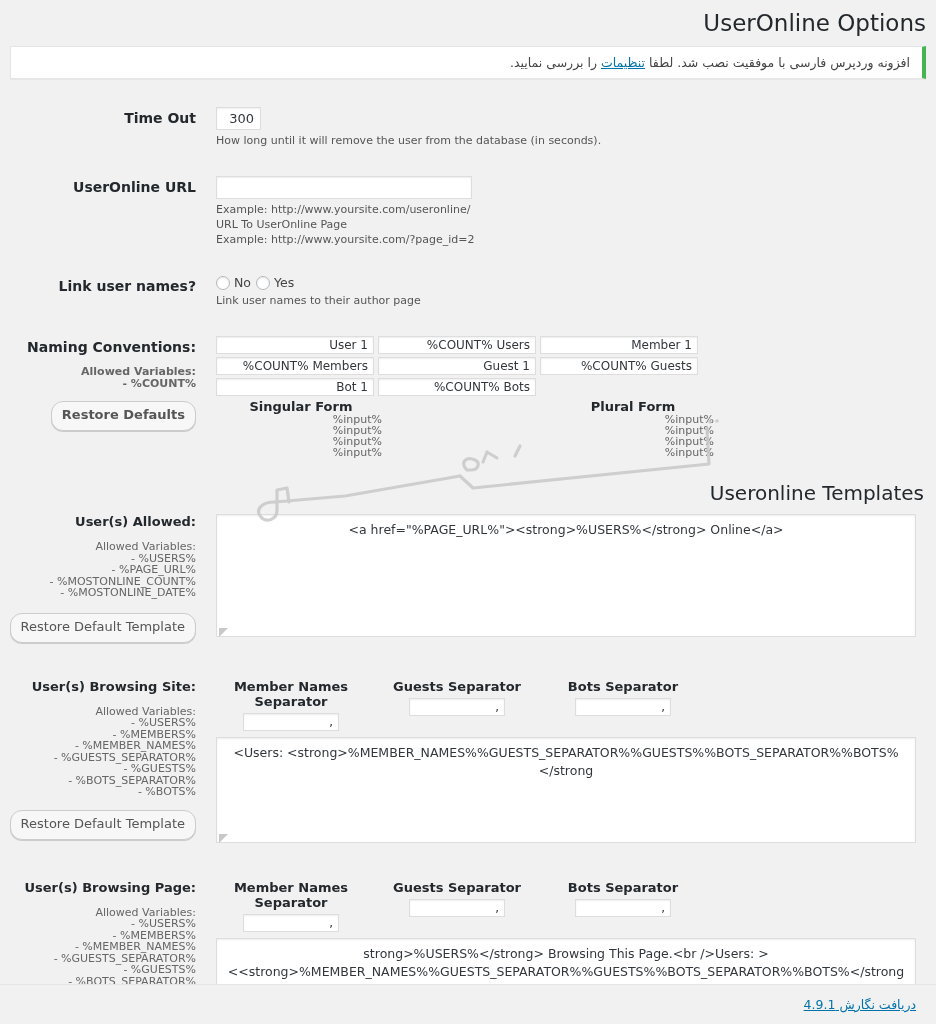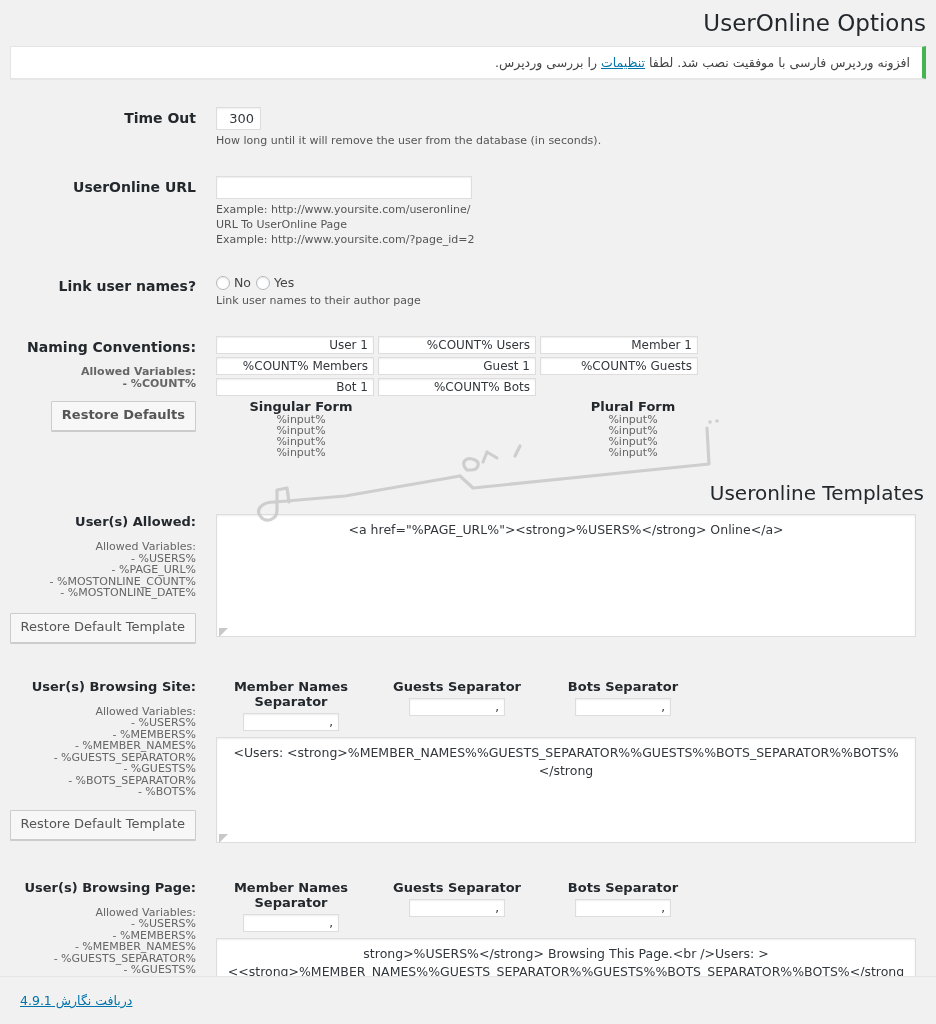--- a/index.html
+++ b/index.html
@@ -103,36 +103,36 @@
   .ncol{display:flex;flex-direction:column;margin-left:4px;}
   .ncol:last-child{margin-left:0;}
   .ncell{height:18px;margin-bottom:3px;}
   .ncell input{width:158px;height:18px;font-size:12px;padding:1px 5px;}
   .ncell.empty{width:158px;height:18px;}
   .cap{
     width:162px;font-weight:bold;color:#23282d;font-size:13px;
     text-align:center;margin-left:4px;
   }
   .cap-sub{
-    width:162px;text-align:center;margin-left:4px;
+    width:162px;text-align:right;margin-left:4px;
     font-size:11px;color:#666;line-height:11px;
   }
   .cap-sub span{display:block;}
   .caps-row{display:flex;justify-content:flex-end;}
 
   .allowed{
     font-size:11px;color:#666;line-height:11.5px;text-align:right;margin-top:10px;
   }
   .allowed span{display:block;}
 
   .button{
     display:inline-block;
     background:#f7f7f7;
     border:1px solid #ccc;
-    border-radius:1px;
+    border-radius:12px;
     box-shadow:0 1px 0 #ccc;
     color:#555;
     font-size:13px;
     line-height:26px;
     height:28px;
     padding:0 10px;
     text-align:center;
     white-space:nowrap;
     font-family:"DejaVu Sans","Liberation Sans",sans-serif;
     cursor:pointer;
@@ -189,40 +189,40 @@
   
   .watermark{
     position:absolute;
     pointer-events:none;
     z-index:5;
     opacity:.85;
   }
 
   
   .wp-footer{
-    position:absolute;left:0;right:0;bottom:0;height:48px;
+    position:absolute;left:0;right:0;bottom:0;height:40px;
     border-top:1px solid #e5e5e5;
     background:#f1f1f1;
-    display:flex;align-items:center;justify-content:flex-end;
+    display:flex;align-items:center;justify-content:space-between;
     padding:12px 20px;box-sizing:border-box;
     font-size:12.5px;color:#555;
   }
   .wp-footer a{color:#0073aa;text-decoration:underline;}
   .footer-left{order:2;}
   .footer-right{order:1;}
 </style>
 </head>
 <body>
 
 <div class="wrap">
 
   <h1 class="page-title">UserOnline Options</h1>
 
   <div class="notice">
-    <p><span>افزونه وردپرس فارسی با موفقیت نصب شد. لطفا </span><a href="#">تنظیمات</a><span> را بررسی وردپرس.</span></p>
+    <p><span>افزونه وردپرس فارسی با موفقیت نصب شد. لطفا </span><a href="#">تنظیمات</a><span> را بررسی نمایید.</span></p>
   </div>
 
   <div class="form-table">
 
     <div class="row">
       <div class="td">
         <input type="text" class="inp-timeout" value="300" style="">
         <div class="desc">.How long until it will remove the user from the database (in seconds)</div>
       </div>
       <div class="th">Time Out</div>

